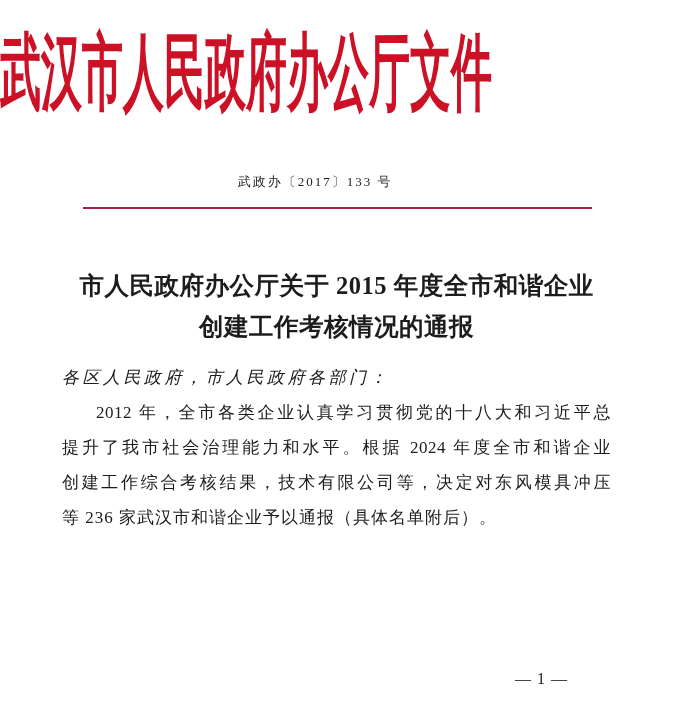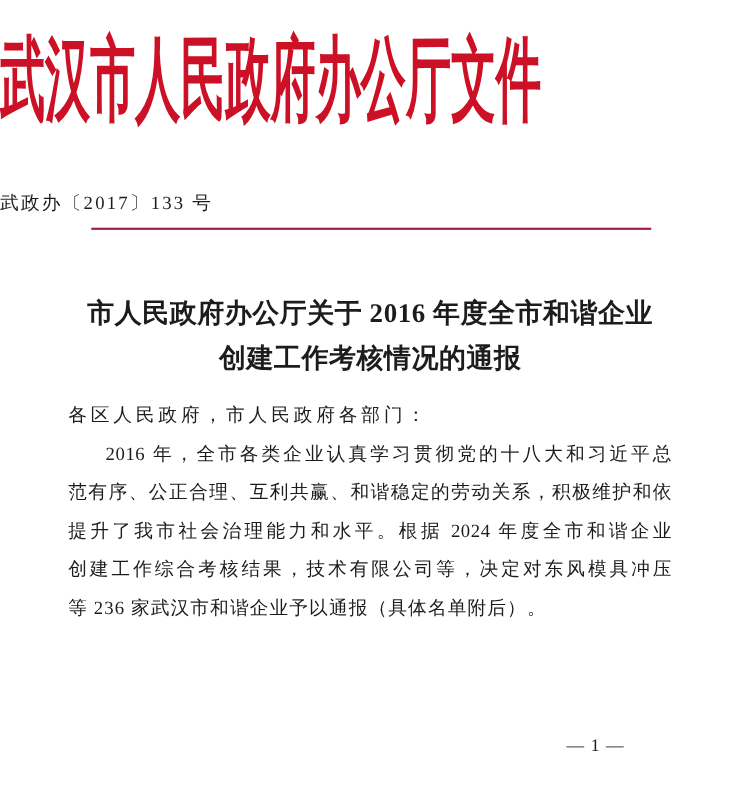--- a/index.html
+++ b/index.html
@@ -26,21 +26,22 @@
     white-space: nowrap;
     color: var(--header-red, #cc1126);
     transform: scaleY(2.05);
     transform-origin: 50% 50%;
   }
 
   
   .doc-number {
     position: absolute;
     top: 173px; left: 0; right: 50px; 
-    font-size: 17px;
+    text-align: center;
+    font-size: 13px;
     letter-spacing: 2px;
   }
 
   
   .red-rule {
     position: absolute;
     top: 207px; left: 83px;
     width: 509px; height: 2px;
     background: var(--rule-red, #a02240);
   }
@@ -56,21 +57,21 @@
     letter-spacing: 0.5px;
   }
 
   
   .body-block {
     position: absolute;
     top: 360px; left: 62px; width: 549px;
     font-size: 17px;
     line-height: 35px;
   }
-  .salutation { letter-spacing: 3.5px; }
+  .salutation { letter-spacing: 3.5px; font-style: italic; }
   .pline { letter-spacing: 0.5px; }
   .pline.just { text-align: justify; text-align-last: justify; }
   .pline.indent { text-indent: 2em; }
   .pline.last { letter-spacing: 1px; }
 
   
   .page-number {
     position: absolute;
     top: 670px; right: 112px;
     font-size: 16px;
@@ -82,26 +83,25 @@
 
 <div class="red-header">
   <span class="stretch">武汉市人民政府办公厅文件</span>
 </div>
 
 <div class="doc-number">武政办〔2017〕133 号</div>
 
 <div class="red-rule"></div>
 
 <div class="doc-title">
-  <div>市人民政府办公厅关于 2016 年度全市和谐企业</div>
+  <div>市人民政府办公厅关于 2015 年度全市和谐企业</div>
   <div>创建工作考核情况的通报</div>
 </div>
 
 <div class="body-block">
   <div class="salutation">各区人民政府，市人民政府各部门：</div>
-  <div class="pline just indent">2016 年，全市各类企业认真学习贯彻党的十八大和习近平总</div>
-  <div class="pline just">范有序、公正合理、互利共赢、和谐稳定的劳动关系，积极维护和依</div>
+  <div class="pline just indent">2012 年，全市各类企业认真学习贯彻党的十八大和习近平总</div>
   <div class="pline just">提升了我市社会治理能力和水平。根据 2024 年度全市和谐企业</div>
   <div class="pline just">创建工作综合考核结果，技术有限公司等，决定对东风模具冲压</div>
   <div class="pline last">等 236 家武汉市和谐企业予以通报（具体名单附后）。</div>
 </div>
 
 <div class="page-number">— 1 —</div>
 
 </body></html>

